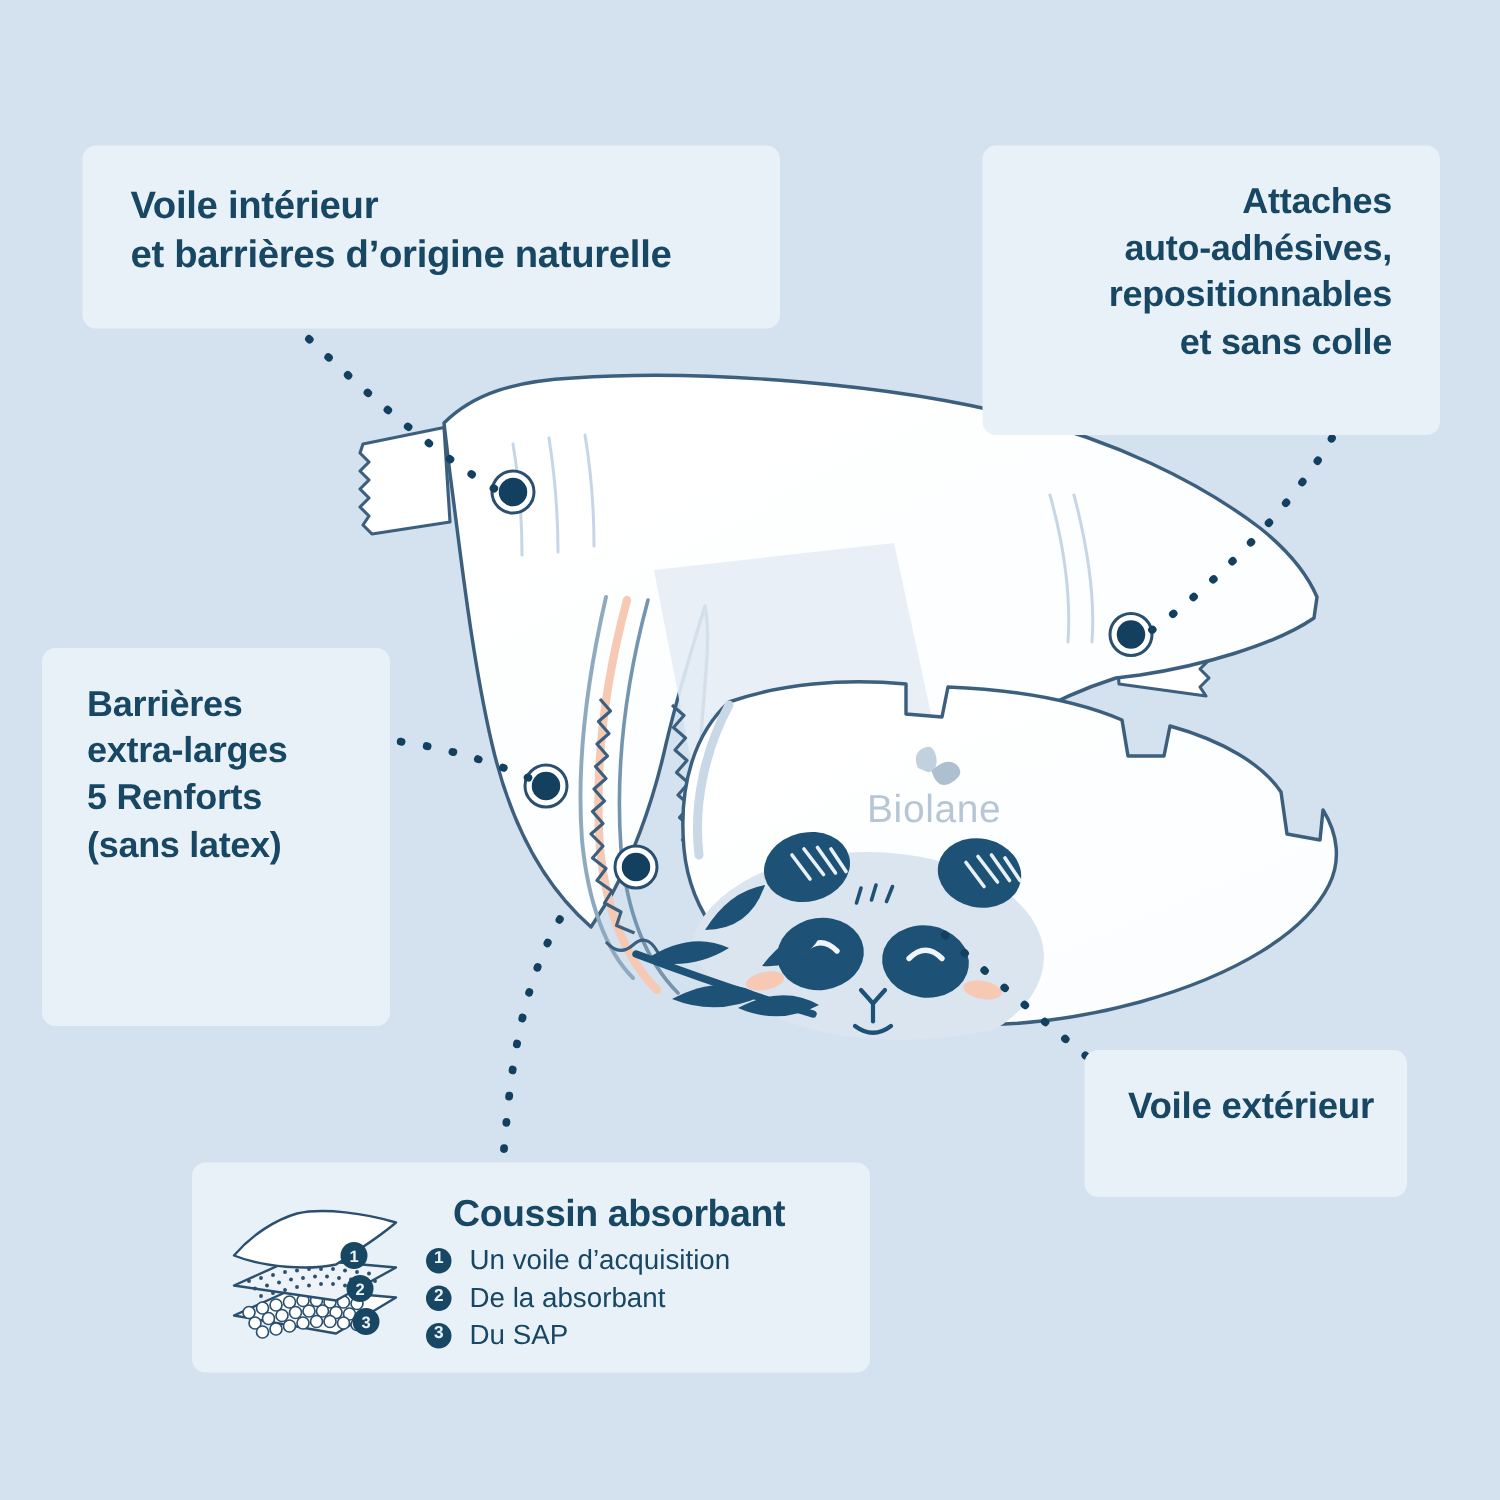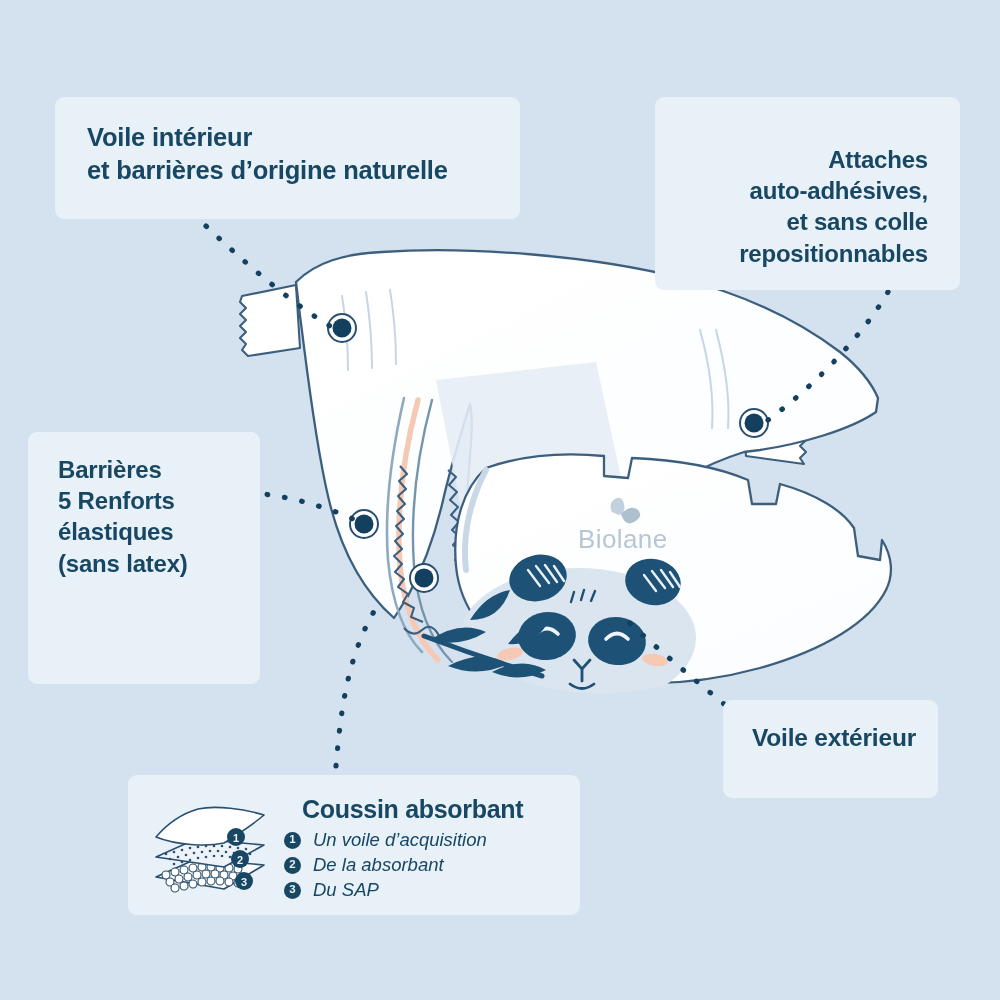--- a/index.html
+++ b/index.html
@@ -26,21 +26,21 @@
     letter-spacing:-0.2px;
     white-space:nowrap;
     line-height:1.30;
   }
 
   
   #card-voile-interieur{left:55px;top:97px;width:465px;height:122px;padding:24px 0 16px 32px;}
   #card-voile-interieur .ln{font-size:25.5px;}
 
   
-  #card-attaches{left:655px;top:97px;width:305px;height:193px;padding:47px 32px 0 0;text-align:right;}
+  #card-attaches{left:655px;top:97px;width:305px;height:193px;padding:22px 32px 0 0;text-align:right;}
   #card-attaches .ln{font-size:24px;}
 
   
   #card-barrieres{left:28px;top:432px;width:232px;height:252px;padding:22px 0 0 30px;}
   #card-barrieres .ln{font-size:24px;}
 
   
   #card-voile-exterieur{left:723px;top:700px;width:215px;height:98px;padding:22px 22px 0 0;text-align:right;}
   #card-voile-exterieur .ln{font-size:24.5px;}
 
@@ -51,21 +51,21 @@
   #coussin-text{margin-left:14px;padding-top:2px;}
   #coussin-title{font-size:25px;font-weight:bold;color:#174763;letter-spacing:-0.3px;margin-bottom:5px;margin-left:18px;}
   .coussin-row{display:flex;align-items:center;margin-top:3px;}
   .num-badge{
     width:17px;height:17px;border-radius:50%;
     background:#174763;color:#e8f0f8;
     font-size:11.5px;font-weight:bold;
     display:flex;align-items:center;justify-content:center;
     flex:0 0 17px;line-height:1;
   }
-  .coussin-label{font-size:18.5px;color:#174763;margin-left:12px;white-space:nowrap;font-style:italic;}
+  .coussin-label{font-size:18.5px;color:#174763;margin-left:12px;white-space:nowrap;}
 
   
   #art{position:absolute;left:0;top:0;width:1000px;height:1000px;pointer-events:none;}
   #leaders{position:absolute;left:0;top:0;width:1000px;height:1000px;pointer-events:none;}
 </style>
 </head>
 <body>
 
 <div id="stage">
 
@@ -255,28 +255,28 @@
   </svg>
 
   <div class="card" id="card-voile-interieur">
     <div class="ln">Voile intérieur</div>
     <div class="ln">et barrières d’origine naturelle</div>
   </div>
 
   <div class="card" id="card-attaches">
     <div class="ln">Attaches</div>
     <div class="ln">auto-adhésives,</div>
+    <div class="ln">repositionnables</div>
     <div class="ln">et sans colle</div>
-    <div class="ln">repositionnables</div>
   </div>
 
   <div class="card" id="card-barrieres">
     <div class="ln">Barrières</div>
+    <div class="ln">extra-larges</div>
     <div class="ln">5 Renforts</div>
-    <div class="ln">élastiques</div>
     <div class="ln">(sans latex)</div>
   </div>
 
   <div class="card" id="card-voile-exterieur">
     <div class="ln">Voile extérieur</div>
   </div>
 
   <div class="card" id="card-coussin">
     <div id="coussin-inner">
 

